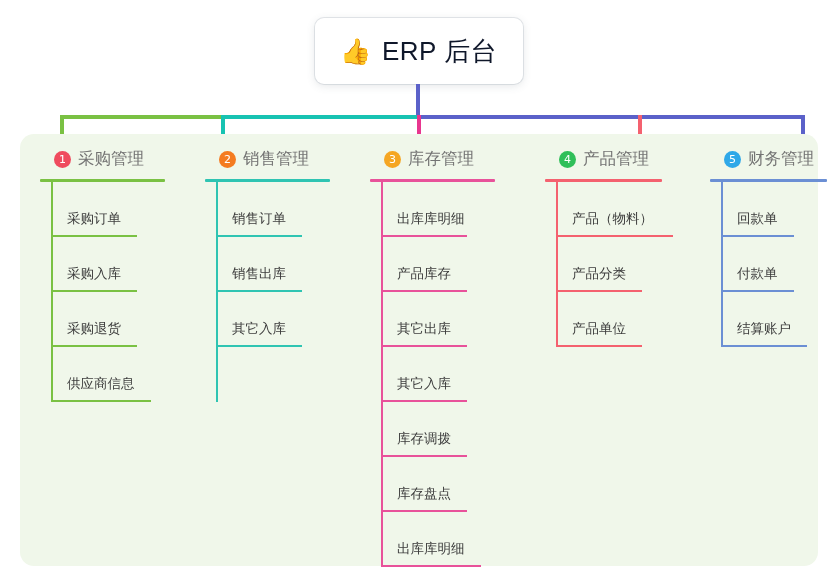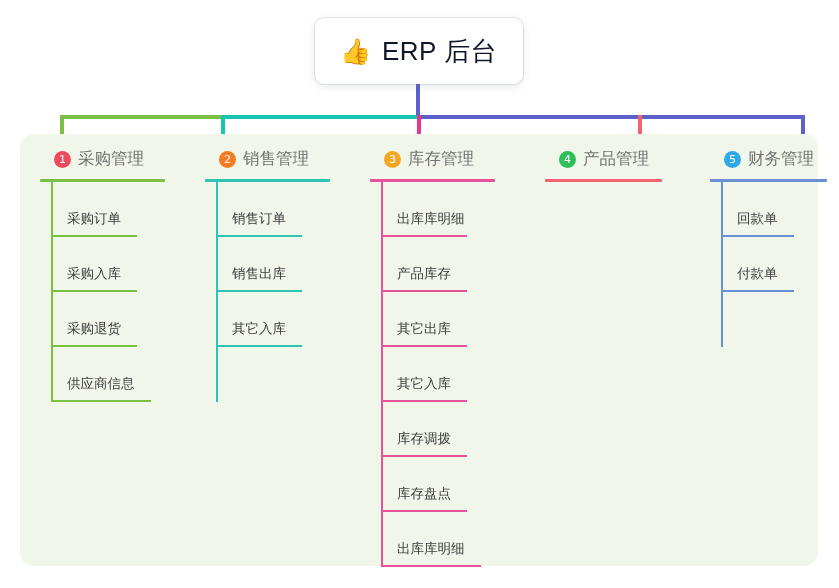--- a/index.html
+++ b/index.html
@@ -253,35 +253,54 @@
               <div class="item-rule" style="width: 100px; background: rgb(232, 82, 154);"></div>
             </div>
           </div>
         </div>
         <div class="col" style="left: 525px; top: 10px;">
           <div class="col-head">
             <span class="badge" style="background: rgb(47, 191, 89);">4</span>
             <span class="col-title">产品管理</span>
           </div>
           <div class="head-rule" style="width: 117px; background: rgb(244, 97, 111);"></div>
+          <div class="items">
+            <div class="spine" style="height: 165px; background: rgb(244, 97, 111);"></div>
+            <div class="item">
+              <span class="item-label">产品（物料）</span>
+              <div class="item-rule" style="width: 117px; background: rgb(244, 97, 111);"></div>
+            </div>
+            <div class="item">
+              <span class="item-label">产品分类</span>
+              <div class="item-rule" style="width: 86px; background: rgb(244, 97, 111);"></div>
+            </div>
+            <div class="item">
+              <span class="item-label">产品单位</span>
+              <div class="item-rule" style="width: 86px; background: rgb(244, 97, 111);"></div>
+            </div>
+          </div>
         </div>
         <div class="col" style="left: 690px; top: 10px;">
           <div class="col-head">
             <span class="badge" style="background: rgb(47, 168, 232);">5</span>
             <span class="col-title">财务管理</span>
           </div>
           <div class="head-rule" style="width: 117px; background: rgb(107, 143, 212);"></div>
           <div class="items">
             <div class="spine" style="height: 165px; background: rgb(107, 143, 212);"></div>
             <div class="item">
               <span class="item-label">回款单</span>
               <div class="item-rule" style="width: 73px; background: rgb(107, 143, 212);"></div>
             </div>
             <div class="item">
               <span class="item-label">付款单</span>
               <div class="item-rule" style="width: 73px; background: rgb(107, 143, 212);"></div>
             </div>
+            <div class="item">
+              <span class="item-label">结算账户</span>
+              <div class="item-rule" style="width: 86px; background: rgb(107, 143, 212);"></div>
+            </div>
           </div>
         </div>
       </div>
   </div>
 
 </div>
 
 </body></html>

